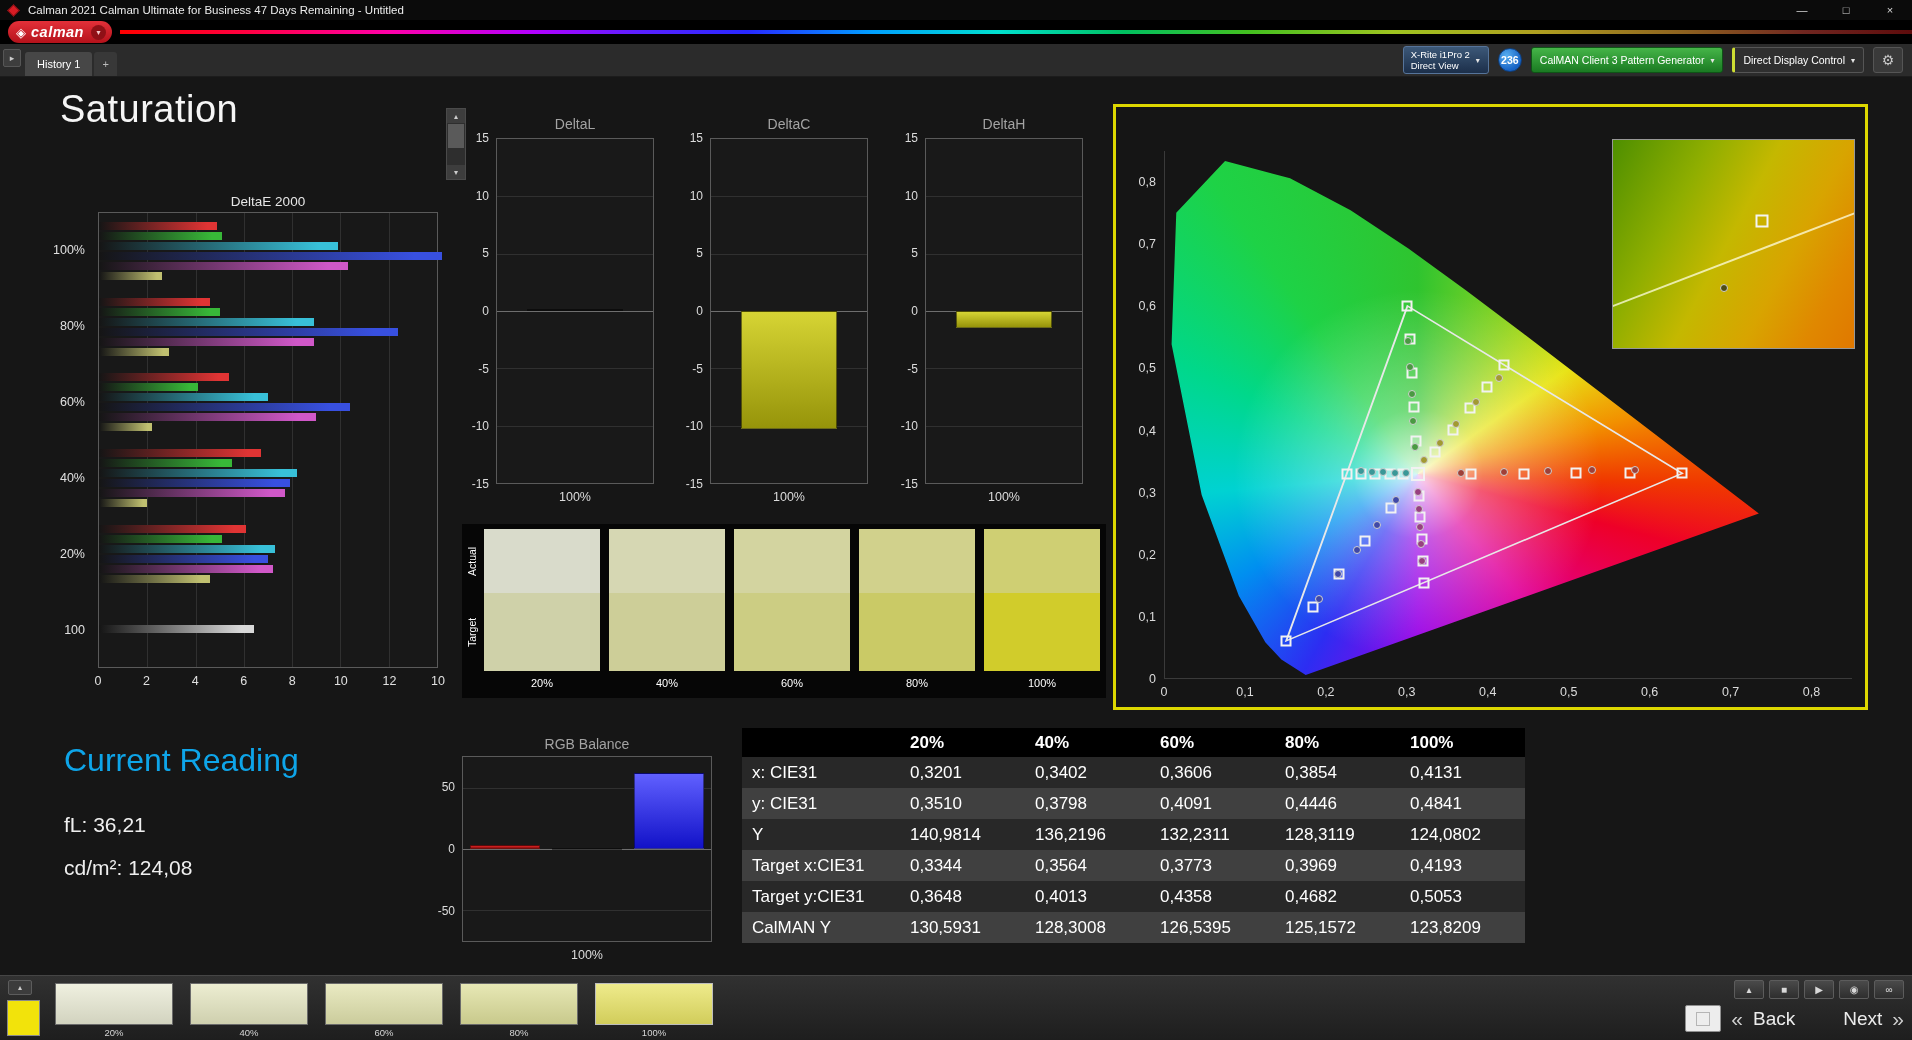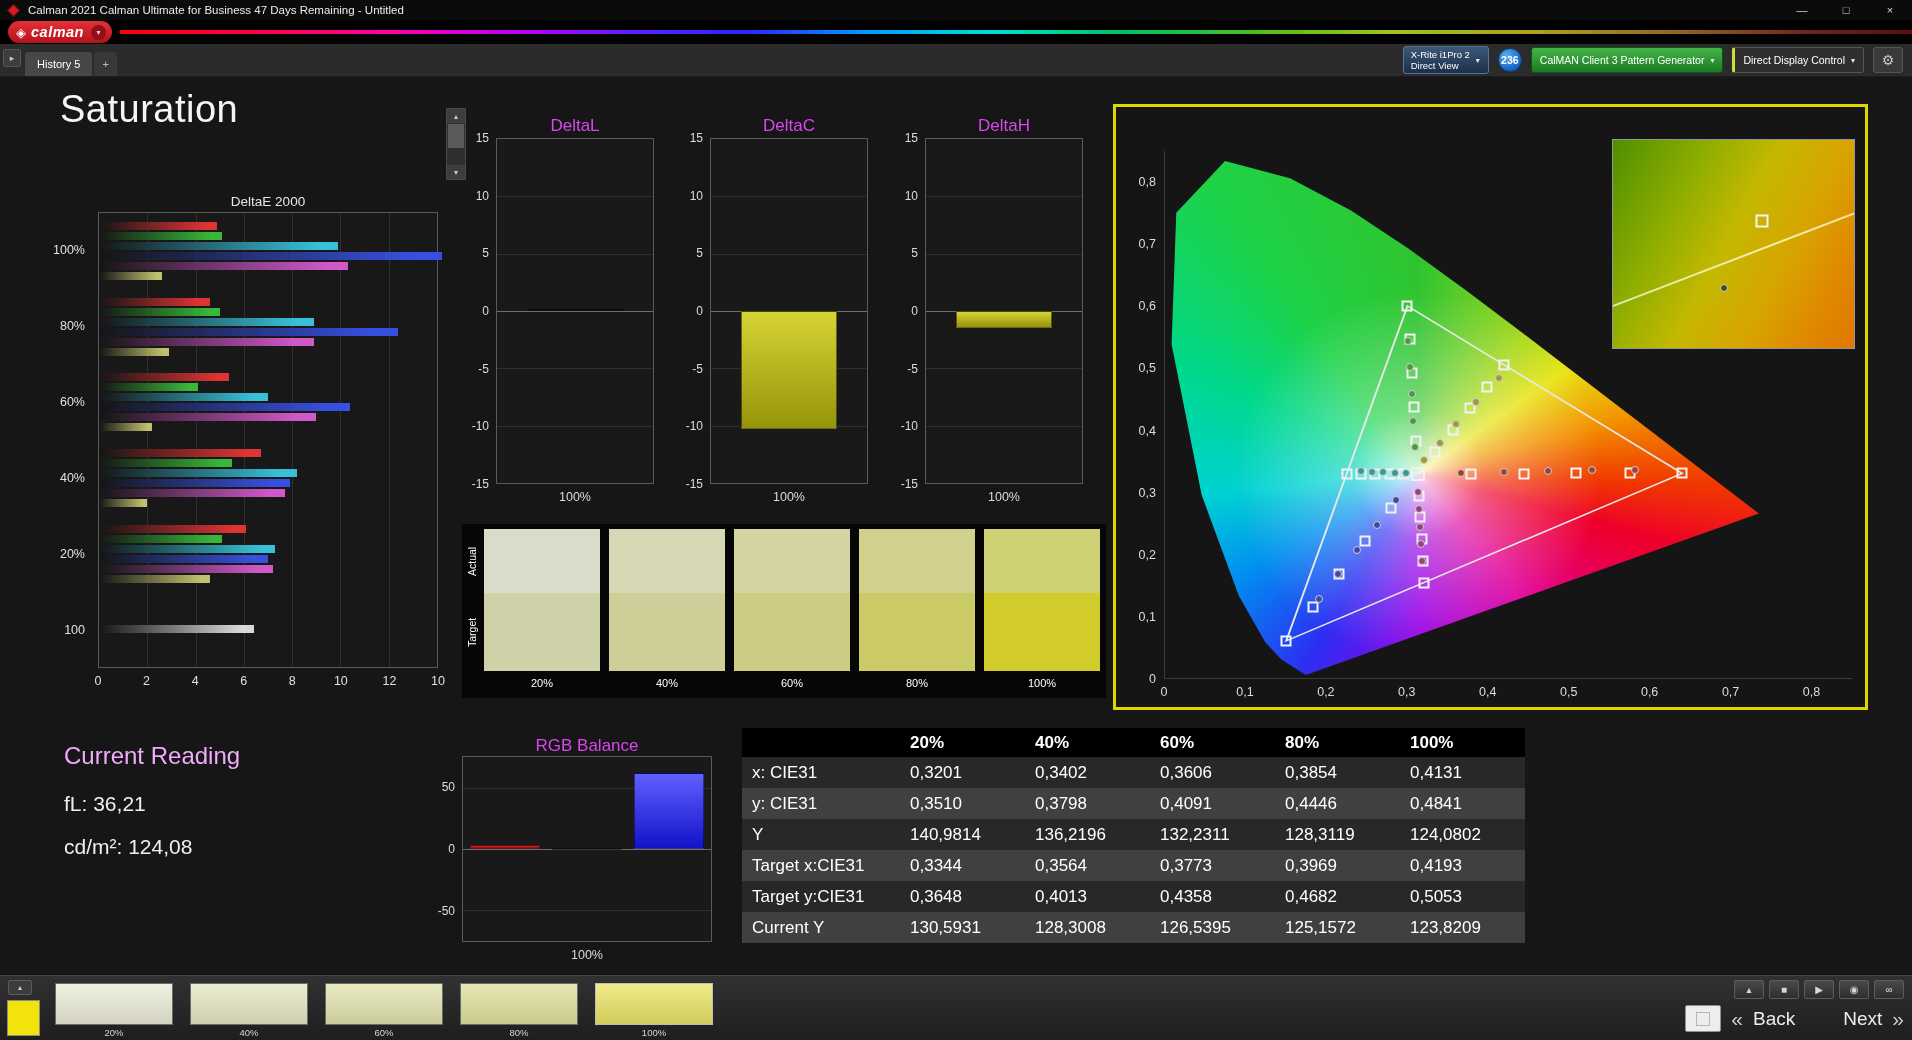--- a/index.html
+++ b/index.html
@@ -52,21 +52,21 @@
 .de-rows{position:absolute;inset:0;display:flex;flex-direction:column}
 .de-group{flex:1;display:flex;flex-direction:column;justify-content:center;gap:2px}
 .de-bar{height:8px}
 .de-ycol{position:absolute;left:34px;top:212px;width:58px;height:456px;display:flex;flex-direction:column}
 .de-ylab{flex:1;display:flex;align-items:center;justify-content:flex-end;padding-right:7px;font-size:12.5px;color:#e0e0e0}
 .de-xrow{position:absolute;left:98px;top:674px;width:340px;height:18px}
 .de-xlab{position:absolute;top:0;transform:translateX(-50%);font-size:12.5px;color:#e0e0e0}
 
 
 .mini-chart{position:absolute;width:192px;height:396px}
-.mc-title{position:absolute;left:28px;top:0;width:158px;text-align:center;font-size:17px;color:#d946ef}
+.mc-title{position:absolute;left:28px;top:0;width:158px;text-align:center;font-size:14px;color:#a3a3a3}
 .mc-plot{position:absolute;left:28px;top:22px;width:158px;height:346px;border:1px solid #5a5a5a;background:#191919}
 .hgrid{position:absolute;left:0;right:0;height:1px;background:#303030}
 .hgrid.zero{background:#6e6e6e}
 .mc-ylabels{position:absolute;left:0;top:22px;width:26px;height:346px}
 .mc-ylab{position:absolute;right:5px;transform:translateY(-50%);font-size:12px;color:#dcdcdc}
 .mc-bar{position:absolute;left:19%;width:62%;border:1px solid rgba(0,0,0,.5)}
 .mc-xlabel{position:absolute;left:28px;top:374px;width:158px;text-align:center;font-size:12.5px;color:#dcdcdc}
 #rgb-chart{width:288px;height:232px}
 #rgb-chart .mc-title{left:34px;width:250px}
 #rgb-chart .mc-plot{left:34px;top:20px;width:250px;height:186px}
@@ -102,21 +102,21 @@
 .cie-xlabels{position:absolute;left:48px;top:578px;width:688px;height:18px}
 .cie-xlab{position:absolute;transform:translateX(-50%);font-size:12.5px;color:#dcdcdc}
 .cie-inset{position:absolute;right:10px;top:32px;width:243px;height:210px;border:1px solid #979797;overflow:hidden;
  background:linear-gradient(118deg,#4e8f00 0%,#8fae00 28%,#c4b800 48%,#d8a400 68%,#e08800 85%,#e07800 100%)}
 .inset-line{position:absolute;left:-12%;top:56%;width:130%;height:1.5px;background:rgba(255,255,225,.75);transform:rotate(-21deg)}
 .inset-square{position:absolute;left:62%;top:39%;width:13px;height:13px;border:2px solid #f4f4f4;transform:translate(-50%,-50%)}
 .inset-dot{position:absolute;left:46%;top:71%;width:8px;height:8px;border-radius:50%;background:#4c4c14;border:1px solid #cfcfcf;transform:translate(-50%,-50%)}
 
 
 .reading{position:absolute;left:64px;top:742px}
-.reading-title{font-size:24px;color:#f0abfc;margin-bottom:12px}
+.reading-title{font-size:32px;color:#0ea5e9;margin-bottom:24px}
 .reading-line{font-size:21px;color:#efefef;line-height:43px}
 
 
 #results{position:absolute;left:742px;top:728px;border-collapse:collapse;font-size:17px;color:#fff}
 #results th{background:#000;font-weight:bold;text-align:left;height:29px;padding:0 6px 0 10px}
 #results th:first-child{width:158px}
 #results td{height:31px;padding:0 6px 0 10px;min-width:125px}
 #results tbody tr:nth-child(odd){background:#282828}
 #results tbody tr:nth-child(even){background:#404040}
 
@@ -159,21 +159,21 @@
       <span class="logo-glyph">◈</span>
       <span class="logo-text">calman</span>
       <span class="logo-dd">▾</span>
     </div>
     <div class="rainbow"></div>
   </div>
 
   <div class="toolbar">
     <div class="tb-left">
       <div class="mini-btn">▸</div>
-      <div class="tab">History 5</div>
+      <div class="tab">History 1</div>
       <div class="tab addtab">+</div>
     </div>
     <div class="tb-right">
       <div class="drop meter">
         <div class="drop-lines">
           <span>X-Rite i1Pro 2</span>
           <span>Direct View</span>
         </div>
         <span class="dd-arrow">▾</span>
       </div>
@@ -543,21 +543,21 @@
         </tr>
         <tr>
           <td class="rowlabel">Target y:CIE31</td>
           <td>0,3648</td>
           <td>0,4013</td>
           <td>0,4358</td>
           <td>0,4682</td>
           <td>0,5053</td>
         </tr>
         <tr>
-          <td class="rowlabel">Current Y</td>
+          <td class="rowlabel">CalMAN Y</td>
           <td>130,5931</td>
           <td>128,3008</td>
           <td>126,5395</td>
           <td>125,1572</td>
           <td>123,8209</td>
         </tr>
       </tbody>
   </table>
 
   <div class="bottombar">

